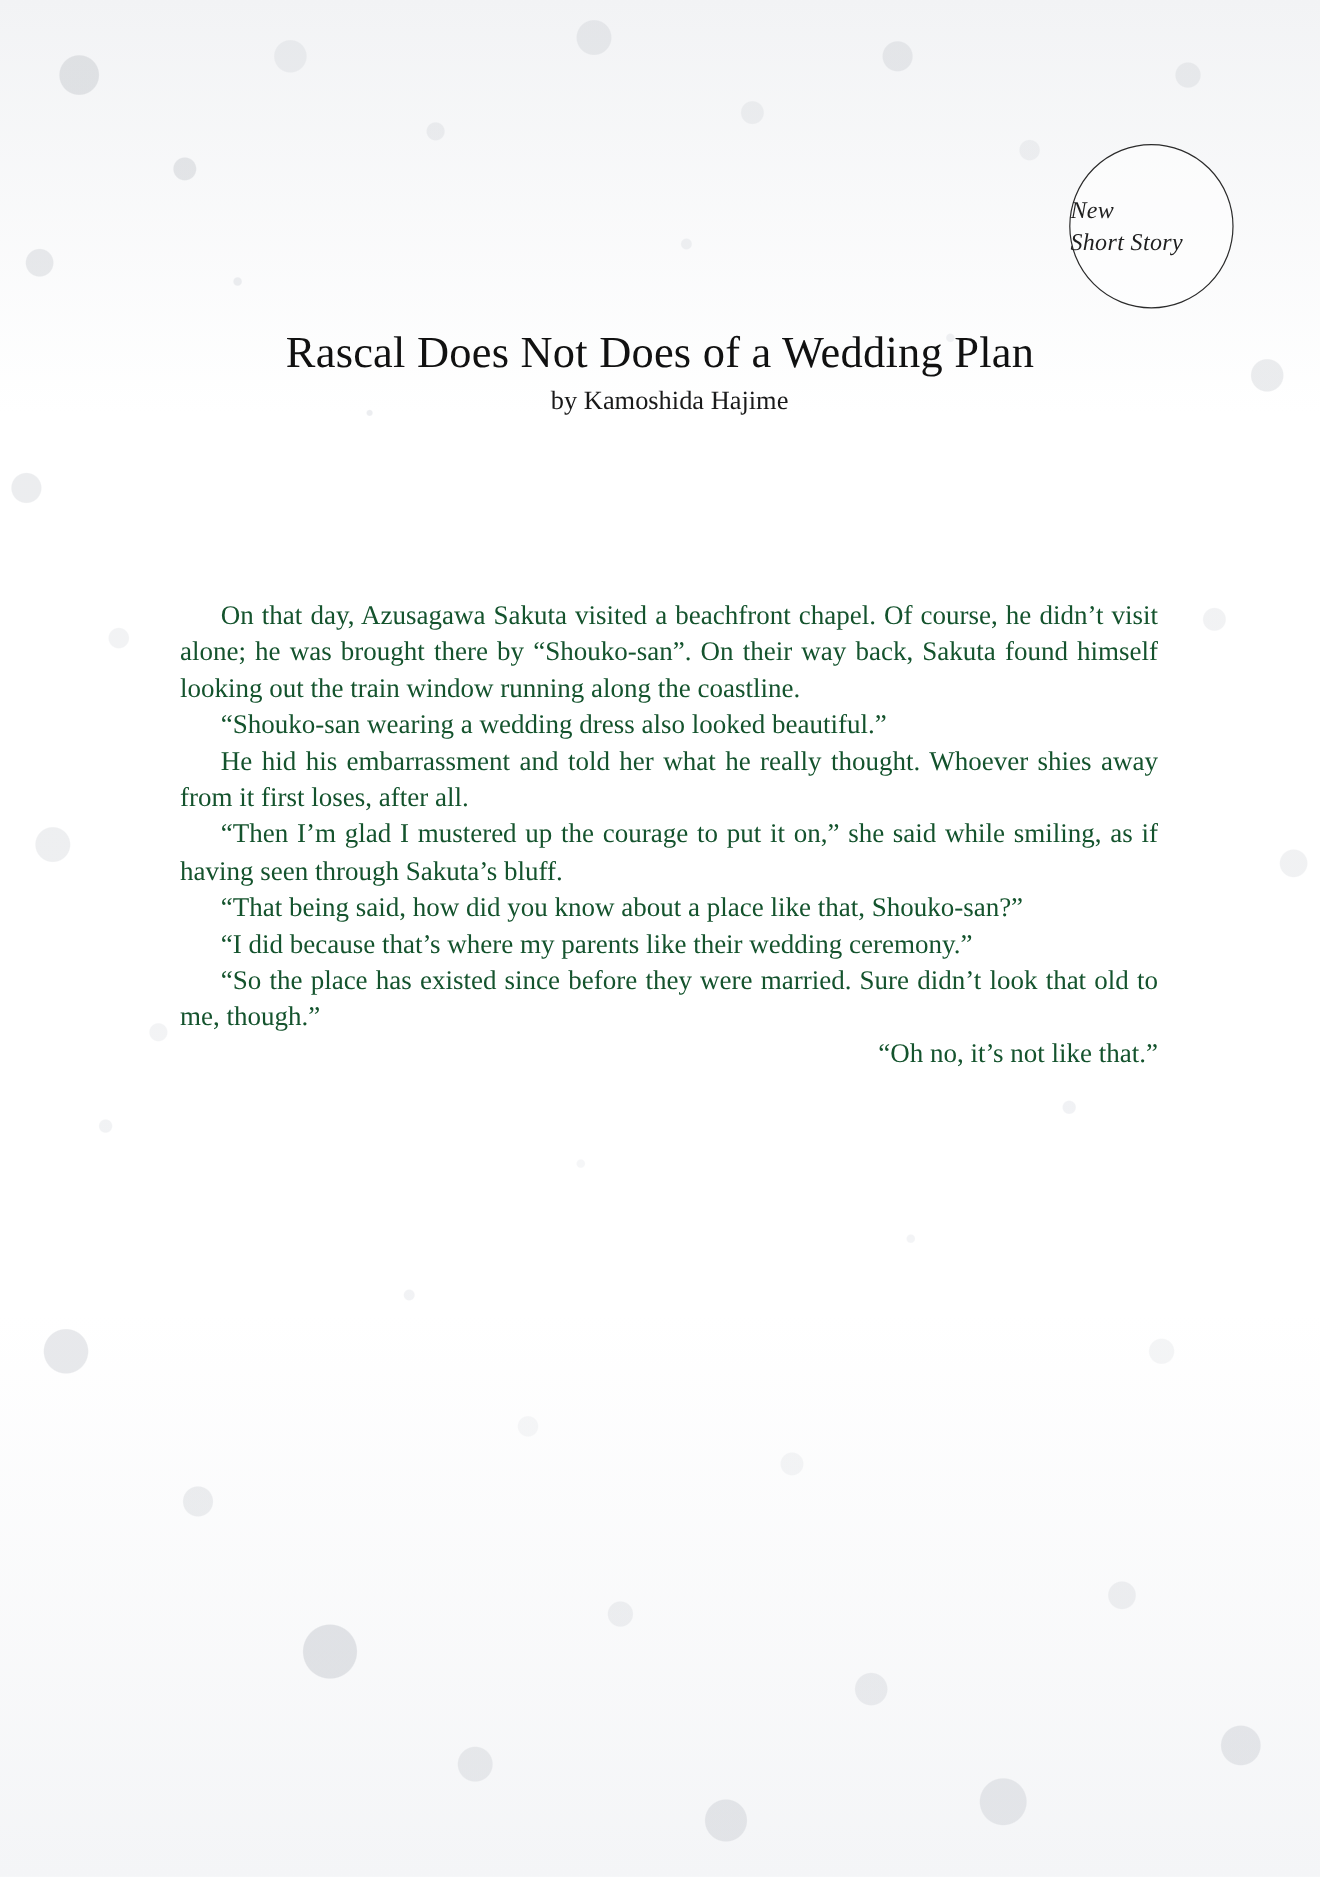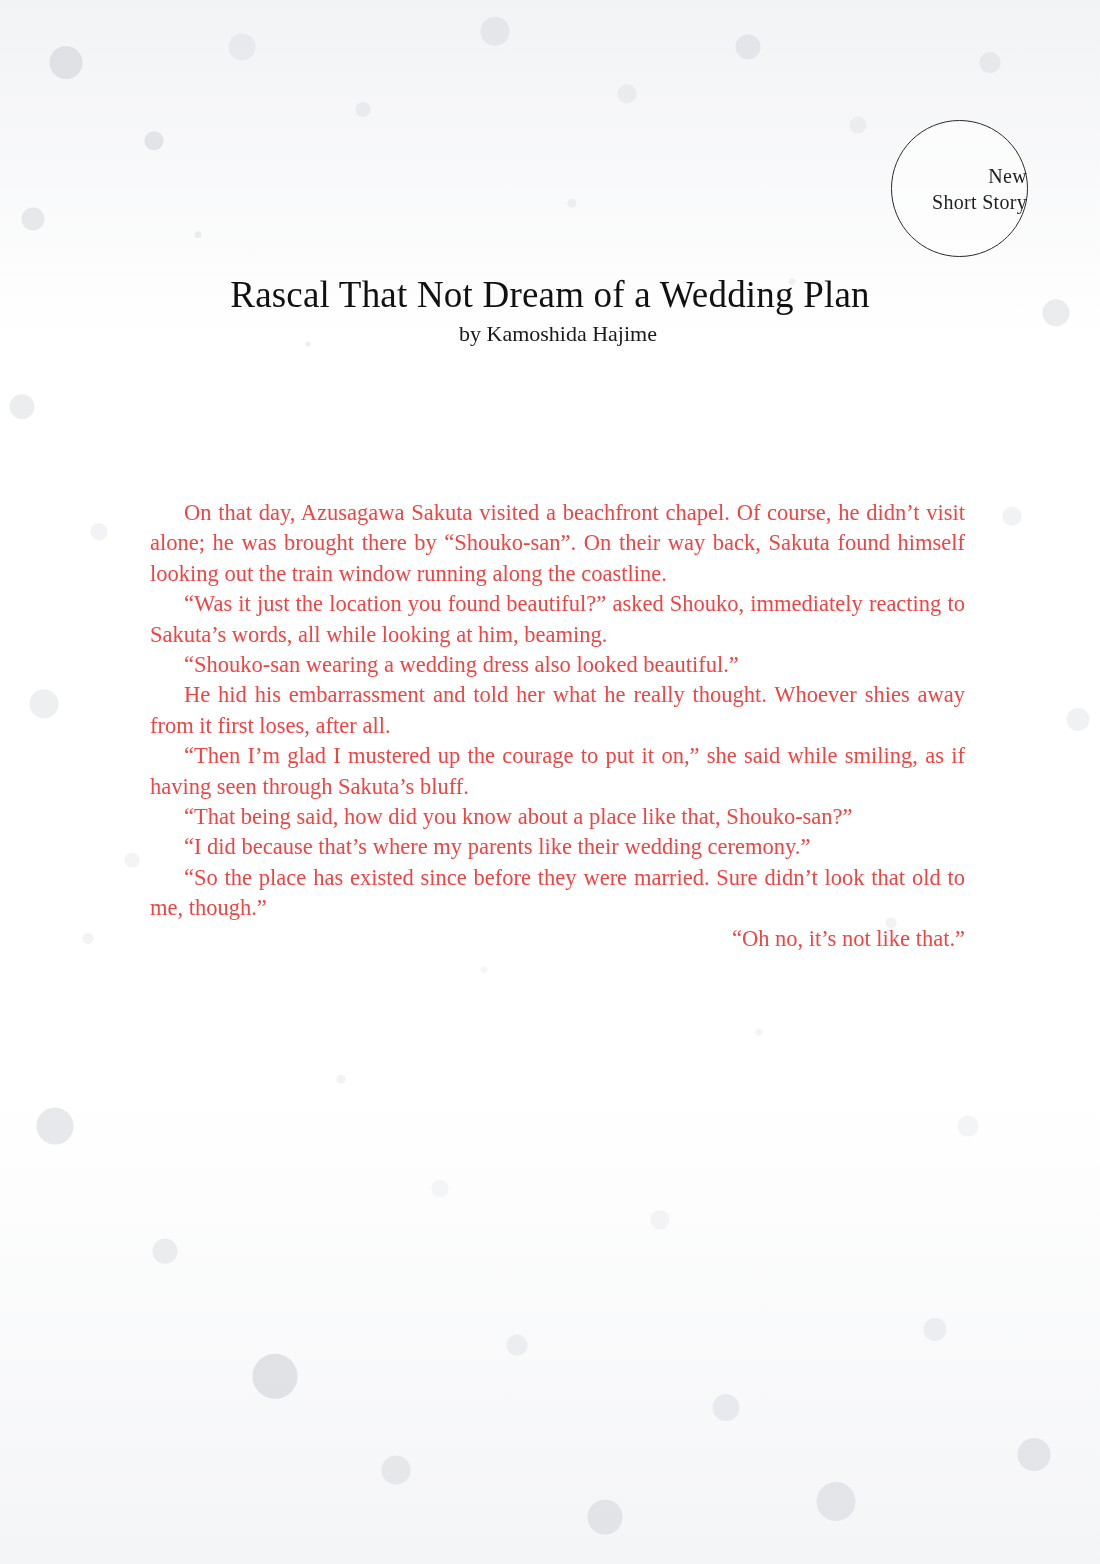--- a/index.html
+++ b/index.html
@@ -81,23 +81,24 @@
   .badge {
     position: absolute;
     right: 72px;
     top: 120px;
     width: 135px;
     height: 135px;
     border: 1.4px solid #2b2b2b;
     border-radius: 50%;
     display: flex;
     flex-direction: column;
-    align-items: flex-end;
+    align-items: flex-start;
     justify-content: center;
     background: rgba(255,255,255,0.55);
+    font-style: italic;
   }
   .badge-line {
     font-size: 20px;
     line-height: 26px;
     letter-spacing: 0.3px;
     color: #1f1f1f;
     white-space: nowrap;
   }
 
   
@@ -131,46 +132,45 @@
     top: 498px;
     width: 815px;
   }
   .para {
     margin: 0;
     font-size: 22.5px;
     line-height: 30.4px;
     text-align: justify;
     text-justify: inter-word;
     text-indent: 34px;
-    color: #ef4444;
+    color: #14532d;
   }
   .para:last-child { text-align: right; }
 </style>
 </head>
 <body>
 
 <div class="page">
   <div class="speckle"></div>
 </div>
 
 <div class="content">
 
   <div class="badge">
     <div class="badge-line">New</div>
     <div class="badge-line">Short Story</div>
   </div>
 
   <div class="title-block">
-    <h1 class="title">Rascal That Not Dream of a Wedding Plan</h1>
+    <h1 class="title">Rascal Does Not Does of a Wedding Plan</h1>
     <p class="byline">by Kamoshida Hajime</p>
   </div>
 
   <div class="body">
     <p class="para">On that day, Azusagawa Sakuta visited a beachfront chapel. Of course, he didn’t visit alone; he was brought there by “Shouko-san”. On their way back, Sakuta found himself looking out the train window running along the coastline.</p>
-    <p class="para">“Was it just the location you found beautiful?” asked Shouko, immediately reacting to Sakuta’s words, all while looking at him, beaming.</p>
     <p class="para">“Shouko-san wearing a wedding dress also looked beautiful.”</p>
     <p class="para">He hid his embarrassment and told her what he really thought. Whoever shies away from it first loses, after all.</p>
     <p class="para">“Then I’m glad I mustered up the courage to put it on,” she said while smiling, as if having seen through Sakuta’s bluff.</p>
     <p class="para">“That being said, how did you know about a place like that, Shouko-san?”</p>
     <p class="para">“I did because that’s where my parents like their wedding ceremony.”</p>
     <p class="para">“So the place has existed since before they were married. Sure didn’t look that old to me, though.”</p>
     <p class="para">“Oh no, it’s not like that.”</p>
   </div>
 
 </div>

